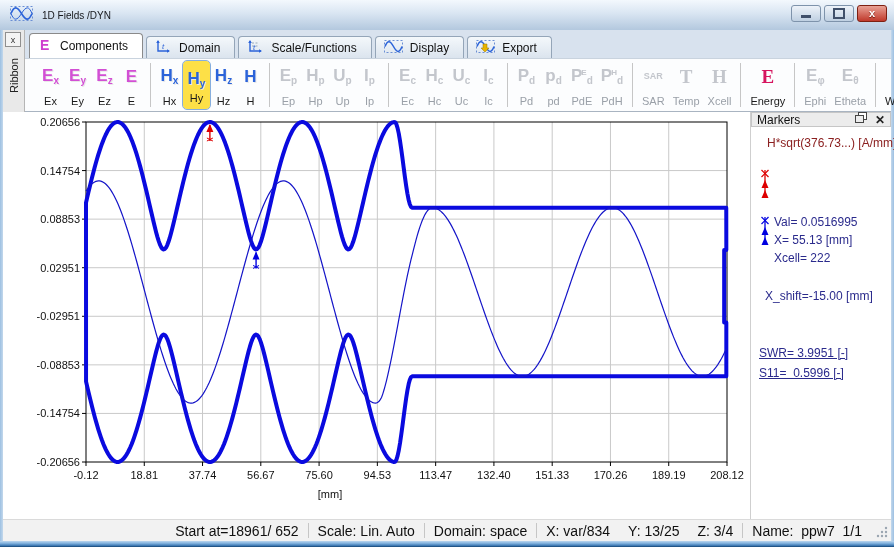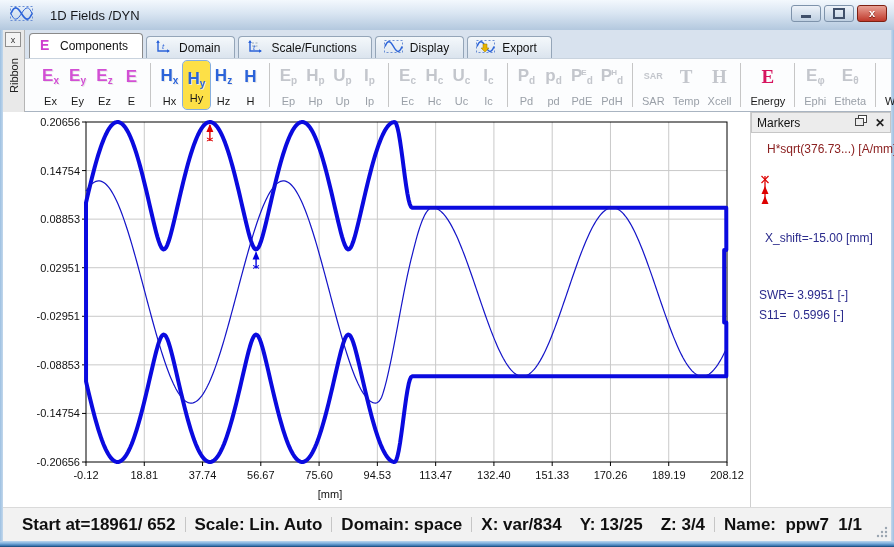--- a/index.html
+++ b/index.html
@@ -8,21 +8,21 @@
   
   .win{position:absolute;inset:0;}
   .border-left,.border-right{position:absolute;top:0;bottom:0;width:3px;
       background:linear-gradient(to right,#9dc0e2,#c3d8ec);}
   .border-left{left:0}.border-right{right:0;background:linear-gradient(to left,#9dc0e2,#c3d8ec);}
   .border-bottom{position:absolute;left:0;right:0;bottom:0;height:6px;
       background:linear-gradient(to bottom,#bcd6ee 0%,#7fb0dd 40%,#2f6ca8 85%,#123a60 100%);}
   .titlebar{position:absolute;left:0;top:0;right:0;height:30px;
       background:linear-gradient(to bottom,#f3f8fd 0%,#d9e5f2 45%,#b3c8de 100%);
       display:flex;align-items:center;padding-left:10px;box-sizing:border-box;}
-  .title-text{font-size:13px;color:#16181c;margin-left:16px;}
+  .title-text{font-size:10px;color:#16181c;margin-left:8px;}
   .winbtns{position:absolute;right:7px;top:5px;display:flex;gap:3px;}
   .wbtn{width:30px;height:17px;border:1px solid #76890f;border-radius:3px;box-sizing:border-box;
         display:flex;align-items:center;justify-content:center;}
   .wbtn.min,.wbtn.max{border-color:#7e93ab;background:linear-gradient(#eef3f9,#bfd0e2);}
   .wbtn.close{border-color:#7e2012;background:linear-gradient(#e9a296,#c0392b);}
   .glyph-min{width:10px;height:3px;background:#40506a;margin-top:6px;}
   .glyph-max{width:8px;height:7px;border:2px solid #40506a;}
   .glyph-x{color:#fff;font-weight:bold;font-size:11px;line-height:1;text-shadow:0 1px 1px #6b150a;}
   
   .ribbon{position:absolute;left:3px;right:3px;top:30px;height:82px;background:#d8e2ee;}
@@ -55,39 +55,39 @@
   .energy .serifL{color:#d6155f;}
   .sarL{font-size:9px;font-weight:bold;color:#c3c6cc;}
   .lbl{font-size:11px;color:#1a1a1a;line-height:1;}
   .dis .lbl{color:#9aa0a8;}
   
   .content{position:absolute;left:3px;right:3px;top:112px;bottom:28px;background:#fff;}
   #plot-svg{position:absolute;left:0;top:0;}
   
   .markers{position:absolute;right:0;top:0;width:141px;bottom:0;background:#fff;
       border-left:1px solid #cfcfcf;box-sizing:border-box;}
-  .mk-head{height:21px;background:#ececec;border:1px solid #c6c6c6;display:flex;align-items:center;
+  .mk-head{height:15px;background:#ececec;border:1px solid #c6c6c6;display:flex;align-items:center;
       padding:0 5px;box-sizing:border-box;font-size:12px;color:#111;}
   .mk-head .sp{flex:1;}
   .mk-icons{display:flex;gap:7px;align-items:center;}
   .mk-x{font-size:12px;font-weight:bold;color:#222;line-height:1;}
   .mk-body{padding:9px 4px 0 8px;font-size:12px;color:#2a2a8c;}
   .mk-formula{color:#8b2020;margin:0 0 16px 8px;white-space:pre;}
   .mk-entry{display:flex;margin-bottom:10px;}
   .mk-glyph{width:15px;flex:none;padding-top:2px;}
   .mk-lines div{line-height:18px;white-space:pre;}
   .mk-shift{margin:22px 0 0 6px;white-space:pre;}
   .mk-pos{margin:26px 0 0 14px;}
   .mk-pos div{line-height:18px;white-space:pre;}
-  .mk-res{margin:40px 0 0 0;}
+  .mk-res{margin:40px 0 0 0;text-decoration:underline;}
   .mk-res div{line-height:20px;white-space:pre;}
   
-  .statusbar{position:absolute;left:3px;right:3px;bottom:6px;height:34px;background:#f2f2f2;
+  .statusbar{position:absolute;left:3px;right:3px;bottom:6px;height:22px;background:#f2f2f2;
       border-top:1px solid #dadada;display:flex;align-items:center;justify-content:flex-end;
-      padding-right:20px;box-sizing:border-box;font-size:17px;color:#101010;font-weight:bold;}
+      padding-right:20px;box-sizing:border-box;font-size:14px;color:#101010;}
   .sb-item{padding:0 9px;white-space:pre;}
   .sb-div{width:1px;height:15px;background:#c6c6c6;}
   .grip{position:absolute;right:6px;bottom:9px;}
 </style>
 </head>
 <body>
 
 <div class="win">
   <div class="border-left"></div>
   <div class="border-right"></div>
@@ -431,20 +431,34 @@
         <div id="mk-entries">
             <div class="mk-entry">
               <div class="mk-glyph"><svg width="12" height="32">
                   <line x1="6" y1="2" x2="6" y2="30" stroke="#dd0000" stroke-width="1.3"></line>
                   <line x1="2.5" y1="2" x2="9.5" y2="9" stroke="#dd0000" stroke-width="1.2"></line>
                   <line x1="9.5" y1="2" x2="2.5" y2="9" stroke="#dd0000" stroke-width="1.2"></line>
                   <polygon points="6,12 2.5,20 9.5,20" fill="#dd0000"></polygon>
                   <polygon points="6,22 2.5,30 9.5,30" fill="#dd0000"></polygon>
                 </svg></div>
             </div>
+            <div class="mk-entry">
+              <div class="mk-glyph"><svg width="12" height="32">
+                  <line x1="6" y1="2" x2="6" y2="30" stroke="#0000e0" stroke-width="1.3"></line>
+                  <line x1="2.5" y1="2" x2="9.5" y2="9" stroke="#0000e0" stroke-width="1.2"></line>
+                  <line x1="9.5" y1="2" x2="2.5" y2="9" stroke="#0000e0" stroke-width="1.2"></line>
+                  <polygon points="6,12 2.5,20 9.5,20" fill="#0000e0"></polygon>
+                  <polygon points="6,22 2.5,30 9.5,30" fill="#0000e0"></polygon>
+                </svg></div>
+              <div class="mk-lines">
+                <div>Val= 0.0516995</div>
+                <div>X= 55.13 [mm]</div>
+                <div>Xcell= 222</div>
+              </div>
+            </div>
           </div>
         <div class="mk-shift">X_shift=-15.00 [mm]</div>
         <div class="mk-res" id="mk-res">
             <div>SWR= 3.9951 [-]</div>
             <div>S11=  0.5996 [-]</div>
           </div>
       </div>
     </div>
   </div>
 

